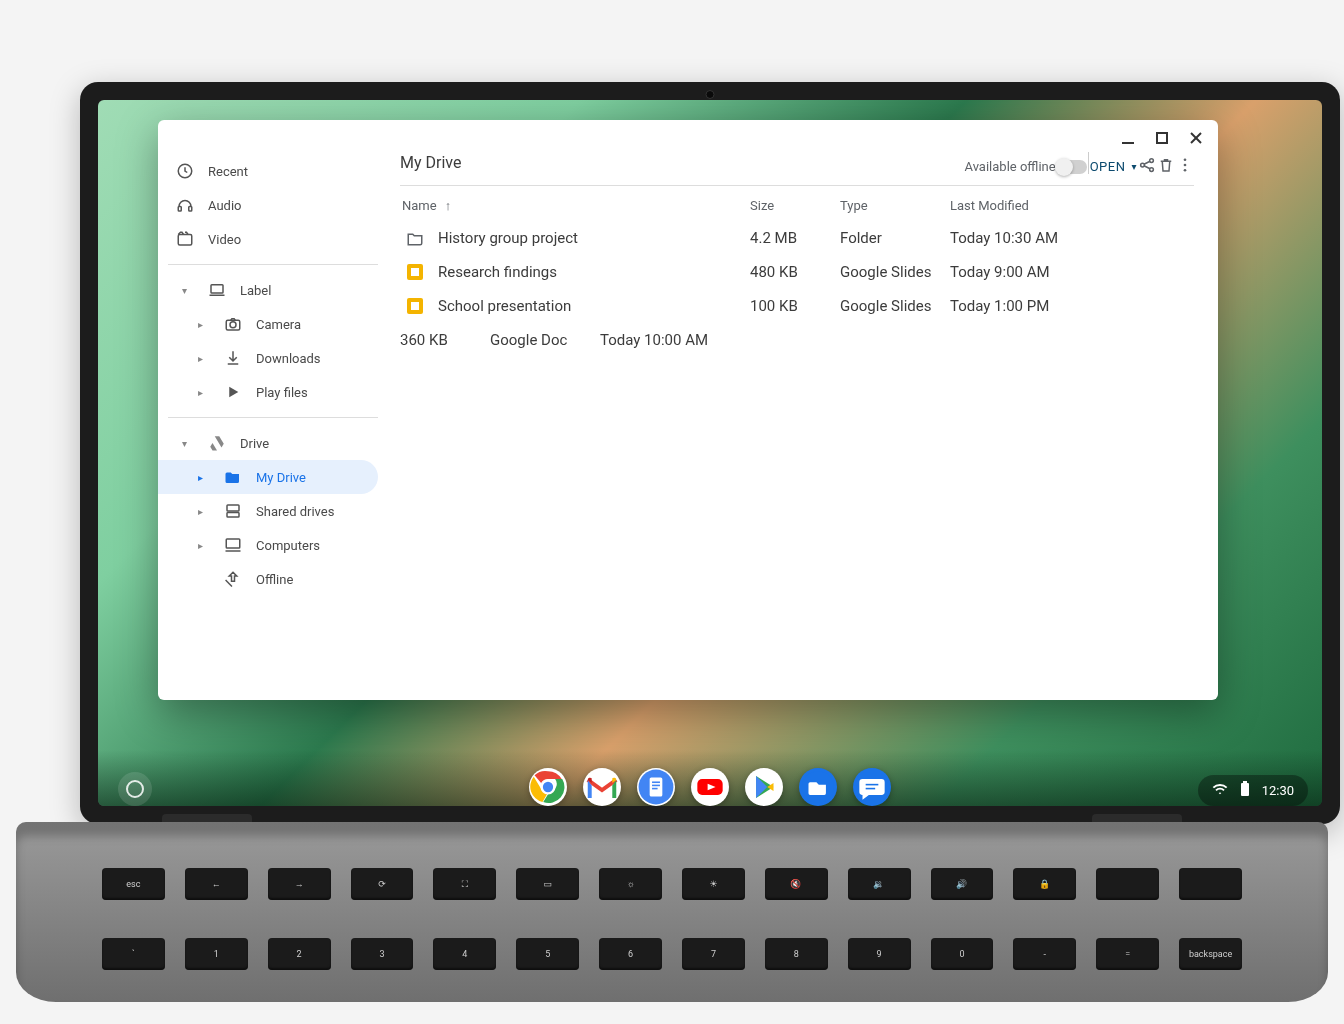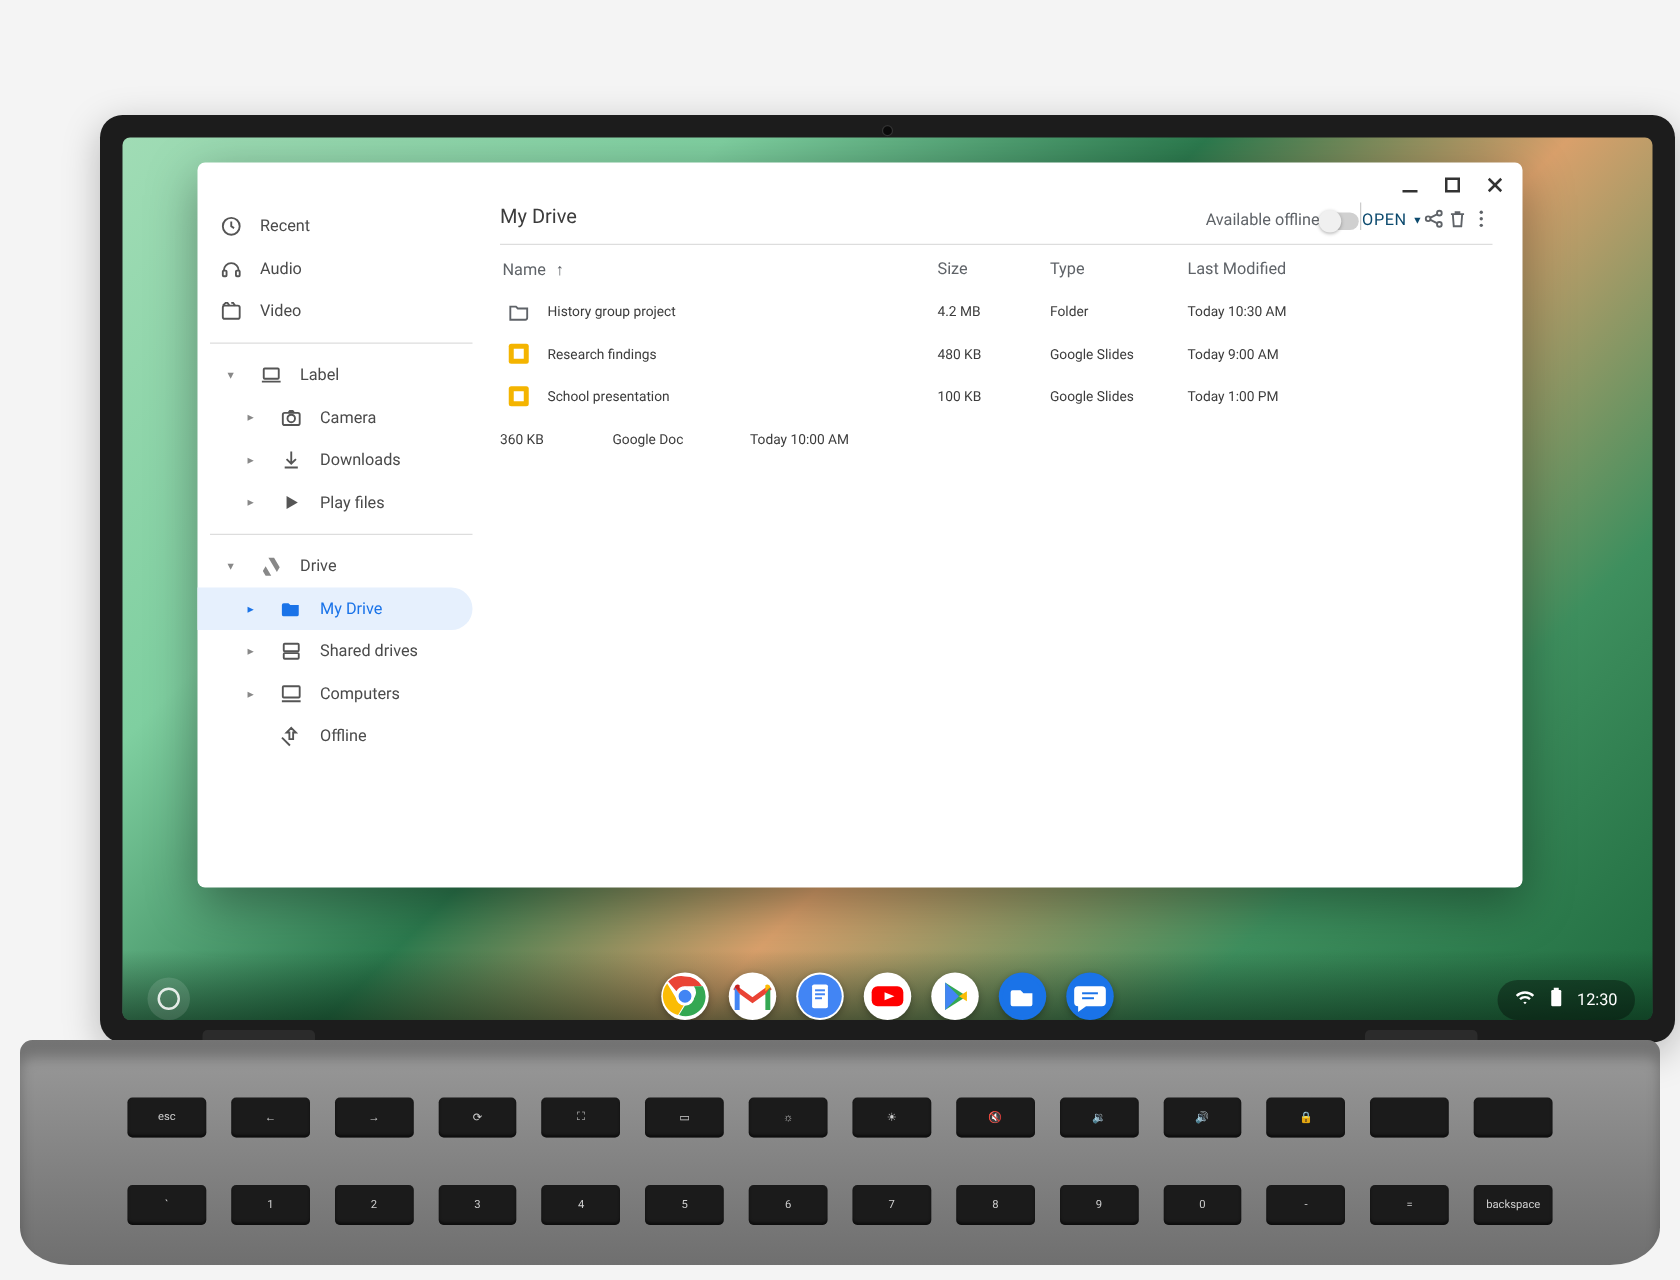--- a/index.html
+++ b/index.html
@@ -1,20 +1,20 @@
 <!DOCTYPE html>
 <html><head>
 <meta charset="utf-8">
 <style>
   * { box-sizing: border-box; margin: 0; padding: 0; font-family: Roboto, "Segoe UI", Arial, sans-serif; }
   body { width:1344px; height:1024px; background:#f4f4f4; overflow:hidden; position:relative; }
 
   
   .laptop {
-    position:absolute; left:42px; top:92px; width:1260px; height:920px;padding-left:38px;
+    position:absolute; left:42px; top:82px; width:1260px; height:920px;padding-left:38px;
   }
   .bezel {
     width:1260px; height:742px; background:#1c1c1c; border-radius:18px;
     padding:18px; position:relative;
     box-shadow: 0 8px 30px rgba(0,0,0,0.25);
   }
   .camera { position:absolute; top:8px; left:50%; width:9px; height:9px; background:#0a0a0a; border-radius:50%; border:1px solid #333; transform:translateX(-50%); }
   .screen {
     width:100%; height:100%; border-radius:6px; overflow:hidden; position:relative;
     background:
@@ -56,21 +56,21 @@
   .open-btn { display:flex; align-items:center; gap:6px; font-size:13px; letter-spacing:.5px; color:#0c4a6e; cursor:pointer;}
   .tb-icon { width:18px; height:18px; cursor:pointer; color:#5f6368; display:flex; align-items:center; justify-content:center;}
 
   .cols { display:flex; padding:12px 0 8px 0; font-size:13px; color:#5f6368; }
   .col-name { flex:0 0 350px; padding-left:2px; display:flex; gap:8px; align-items:center;}
   .col-size { flex:0 0 90px; }
   .col-type { flex:0 0 110px; }
   .col-mod  { flex:0 0 150px; }
 
   .rows { display:flex; flex-direction:column; }
-  .row { display:flex; align-items:center; height:34px; font-size:11px; color:#3c3c3c; cursor:pointer;}
+  .row { display:flex; align-items:center; height:34px; font-size:15px; color:#3c3c3c; cursor:pointer;}
   .row .col-name { display:flex; align-items:center; gap:14px; padding-left:6px;}
   .file-icon { width:18px; height:18px; display:flex; align-items:center; justify-content:center; }
   .fi-folder svg{ color:#5f6368;}
   .fi-slides { width:16px; height:16px; background:#f4b400; border-radius:2px; position:relative;}
   .fi-slides::after{ content:""; position:absolute; inset:4px; background:#fff;}
   .fi-doc { width:16px; height:16px; border:2px solid #4285f4; border-radius:2px; position:relative;}
   .fi-doc::after{ content:""; position:absolute; left:2px; right:2px; top:3px; height:2px; background:#4285f4; box-shadow:0 3px 0 #4285f4;}
 
   
   .shelf {

